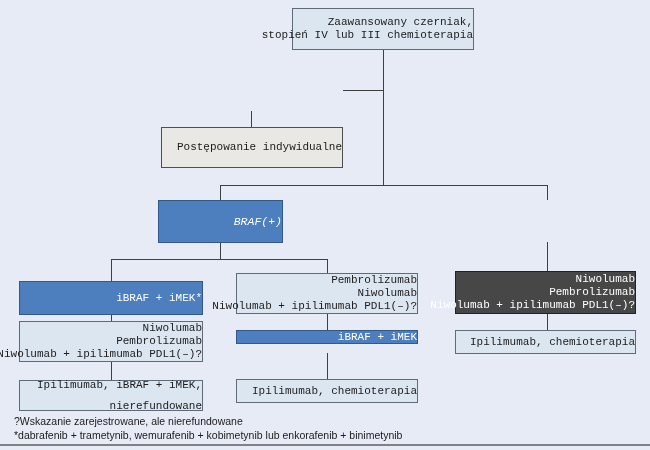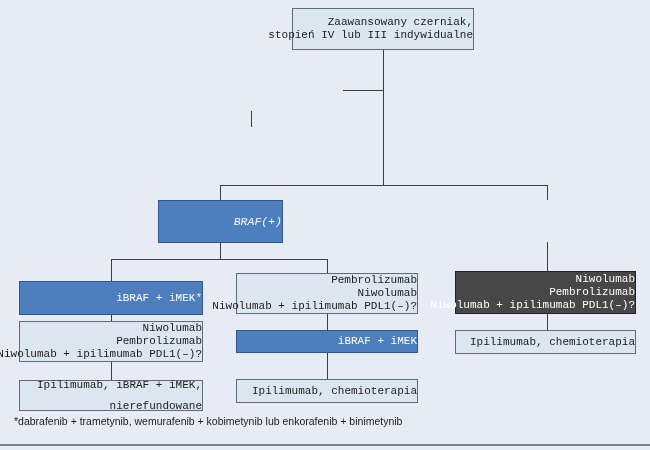--- a/index.html
+++ b/index.html
@@ -49,24 +49,27 @@
   <div class="vline" style="left:327px;top:259px;height:14px;"></div>
   <div class="vline" style="left:111px;top:304px;height:17px;"></div>
   <div class="vline" style="left:111px;top:362px;height:18px;"></div>
   <div class="vline" style="left:327px;top:314px;height:16px;"></div>
   <div class="vline" style="left:327px;top:353px;height:26px;"></div>
   <div class="vline" style="left:547px;top:242px;height:29px;"></div>
   <div class="vline" style="left:547px;top:314px;height:16px;"></div>
 
   <div class="box light-blue" style="left:292px;top:8px;width:182px;height:42px;">
     <div>Zaawansowany czerniak,</div>
-    <div>stopień IV lub III indywidualne</div>
+    <div>stopień IV lub III chemioterapia</div>
   </div>
 
 
+  <div class="box gray" style="left:161px;top:127px;width:182px;height:41px;">
+    <div>Postępowanie indywidualne</div>
+  </div>
 
   <div class="box blue italic" style="left:158px;top:200px;width:125px;height:43px;">
     <div>BRAF(+)</div>
   </div>
 
 
   <div class="box blue" style="left:19px;top:281px;width:184px;height:34px;">
     <div>iBRAF + iMEK*</div>
   </div>
   <div class="box light-blue" style="left:19px;top:321px;width:184px;height:41px;">
@@ -77,34 +80,35 @@
   <div class="box light-blue" style="left:19px;top:380px;width:184px;height:31px;gap:8px;">
     <div>Ipilimumab, iBRAF + iMEK,</div>
     <div>nierefundowane</div>
   </div>
 
   <div class="box light-blue" style="left:236px;top:273px;width:182px;height:41px;">
     <div>Pembrolizumab</div>
     <div>Niwolumab</div>
     <div>Niwolumab + ipilimumab PDL1(–)?</div>
   </div>
-  <div class="box blue" style="left:236px;top:330px;width:182px;height:23px;">
+  <div class="box blue" style="left:236px;top:330px;width:182px;height:14px;">
     <div>iBRAF + iMEK</div>
   </div>
   <div class="box light-blue" style="left:236px;top:379px;width:182px;height:24px;">
     <div>Ipilimumab, chemioterapia</div>
   </div>
 
   <div class="box dark" style="left:455px;top:271px;width:181px;height:43px;">
     <div>Niwolumab</div>
     <div>Pembrolizumab</div>
     <div>Niwolumab + ipilimumab PDL1(–)?</div>
   </div>
   <div class="box light-blue" style="left:455px;top:330px;width:181px;height:24px;">
     <div>Ipilimumab, chemioterapia</div>
   </div>
 
   <div class="footnotes">
+    <div>?Wskazanie zarejestrowane, ale nierefundowane</div>
     <div>*dabrafenib + trametynib, wemurafenib + kobimetynib lub enkorafenib + binimetynib</div>
   </div>
 
   <div class="bottom-rule"></div>
 </div>
 
 </body></html>

